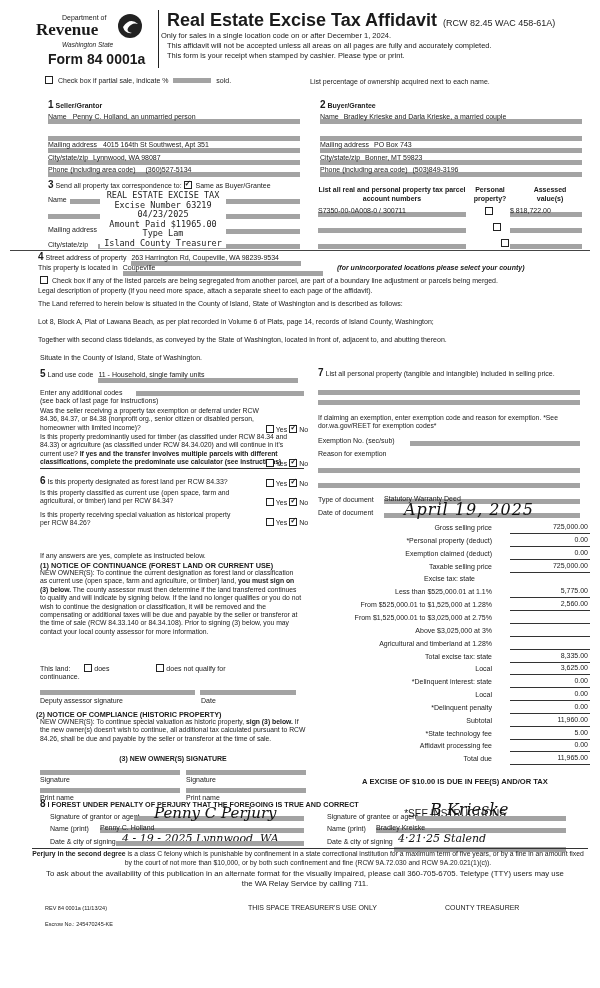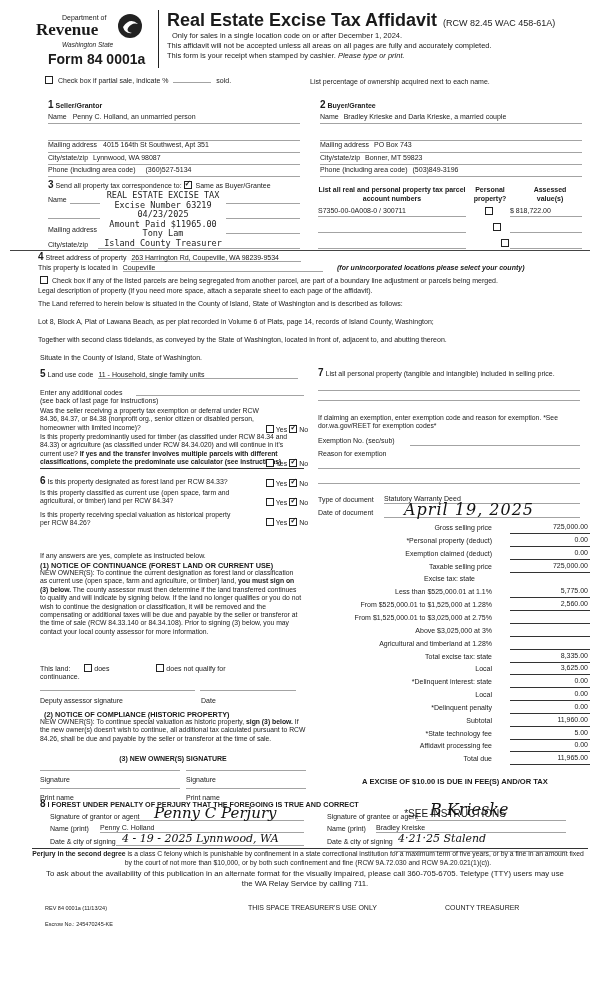--- a/index.html
+++ b/index.html
@@ -1,19 +1,19 @@
 <!DOCTYPE html>
 <html><head>
 <meta charset="utf-8">
 <style>
   * { box-sizing: border-box; margin: 0; padding: 0; }
   html, body { width: 600px; height: 988px; background: #fff; overflow: hidden; }
   body { font-family: "Liberation Sans", sans-serif; color: #1a1a1a; font-size: 7px; position: relative; }
   .abs { position: absolute; }
-  .line { border-bottom: 1px solid #a3a3a3; }
+  .line { border-bottom: 5px solid #a3a3a3; }
   .cb { display: inline-block; width: 8px; height: 8px; border: 1px solid #222; vertical-align: -1px; background: #fff; position: relative; }
   .cb.checked::after { content: "✓"; position: absolute; left: 0; top: -3px; font-size: 8px; font-weight: bold; color: #222; }
   .b { font-weight: bold; }
   .num { font-size: 10px; font-weight: bold; }
   .hw { font-family: "DejaVu Serif", serif; font-style: italic; color: #111; }
   .stamp { font-family: "DejaVu Sans Mono", monospace; font-size: 8.5px; text-align: center; line-height: 9.5px; color: #222; }
   .calc-row { position: absolute; left: 310px; width: 290px; height: 13px; }
   .calc-row .lbl { position: absolute; right: 108px; top: 1px; text-align: right; white-space: nowrap; font-size: 7px; }
   .calc-row .amt { position: absolute; left: 200px; width: 80px; top: 0; text-align: right; border-bottom: 1px solid #333; height: 11px; font-size: 7px; padding-right: 2px; }
   .yn { position: absolute; left: 266px; font-size: 7px; white-space: nowrap; }
@@ -30,25 +30,25 @@
     <circle cx="14" cy="14" r="12" fill="#222"></circle>
     <path d="M7 15 Q14 5 22 12 Q16 10 12 16 Q10 20 16 21 Q9 22 7 15Z" fill="#fff"></path>
   </svg>
 </div>
 <div class="abs" style="left:48px;top:51px;font-size:14px;font-weight:bold;">Form 84 0001a</div>
 <div class="abs" style="left:158px;top:10px;width:1px;height:58px;background:#222;"></div>
 <div class="abs" style="left:167px;top:10px;white-space:nowrap;">
   <span style="font-size:18px;font-weight:bold;">Real Estate Excise Tax Affidavit</span>
   <span style="font-size:9px;margin-left:4px;">(RCW 82.45 WAC 458-61A)</span>
 </div>
-<div class="abs" style="left:172px;top:31px;font-size:7.5px;">Only for sales in a single location code on or after December 1, 2024.</div>
+<div class="abs" style="left:161px;top:31px;font-size:7.5px;">Only for sales in a single location code on or after December 1, 2024.</div>
 <div class="abs" style="left:167px;top:41px;font-size:7.5px;">This affidavit will not be accepted unless all areas on all pages are fully and accurately completed.</div>
 <div class="abs" style="left:167px;top:51px;font-size:7.5px;">
   <span>This form is your receipt when stamped by cashier.</span>
-  <span style="font-style:italic;margin-top:7px;">Please type or print.</span>
+  <span style="margin-top:7px;">Please type or print.</span>
 </div>
 <div class="abs" style="left:45px;top:75px;white-space:nowrap;">
   <span class="cb"></span>
   <span style="margin-left:3px;">Check box if partial sale, indicate %</span>
   <span class="line" style="display:inline-block;width:38px;height:8px;margin:0 3px;"></span>
   <span>sold.</span>
 </div>
 <div class="abs" style="left:310px;top:78px;">List percentage of ownership acquired next to each name.</div>
 
 <div class="abs" style="left:48px;top:99px;">
@@ -106,21 +106,21 @@
 <div class="abs line" style="left:48px;top:207px;width:252px;height:12px;"></div>
 <div class="abs" style="left:48px;top:226px;">Mailing address</div>
 <div class="abs line" style="left:106px;top:222px;width:194px;height:12px;"></div>
 <div class="abs" style="left:48px;top:241px;">City/state/zip</div>
 <div class="abs line" style="left:98px;top:237px;width:202px;height:12px;"></div>
 <div class="abs stamp" style="left:100px;top:191px;width:126px;background:#fff;">
   <div>REAL ESTATE EXCISE TAX</div>
   <div>Excise Number 63219</div>
   <div>04/23/2025</div>
   <div>Amount Paid $11965.00</div>
-  <div>Tony Lam</div>
+  <div>Type Lam</div>
   <div>Island County Treasurer</div>
 </div>
 
 <div class="abs b" style="left:318px;top:185px;width:148px;text-align:center;line-height:9px;">List all real and personal property tax parcel account numbers</div>
 <div class="abs b" style="left:468px;top:185px;width:44px;text-align:center;line-height:9px;">Personal property?</div>
 <div class="abs b" style="left:520px;top:185px;width:60px;text-align:center;line-height:9px;">Assessed value(s)</div>
 <div id="parcel-rows"><div class="abs line" style="left: 318px; top: 207px; width: 148px; height: 10px;">S7350-00-0A008-0 / 300711</div><span class="abs cb" style="left: 485px; top: 207px;"></span><div class="abs line" style="left: 510px; top: 207px; width: 72px; height: 10px;">$ 818,722.00</div><div class="abs line" style="left: 318px; top: 223px; width: 148px; height: 10px;"></div><span class="abs cb" style="left: 485px; top: 223px;"></span><div class="abs line" style="left: 510px; top: 223px; width: 72px; height: 10px;"></div><div class="abs line" style="left: 318px; top: 239px; width: 148px; height: 10px;"></div><span class="abs cb" style="left: 485px; top: 239px;"></span><div class="abs line" style="left: 510px; top: 239px; width: 72px; height: 10px;"></div></div>
 
 <div class="abs" style="left:10px;top:250px;width:580px;height:1px;background:#444;"></div>
 <div class="abs" style="left:38px;top:251px;white-space:nowrap;">
@@ -196,21 +196,21 @@
   <span class="cb" style="margin-left:12px;"></span>
   <span>does</span>
   <span class="cb" style="margin-left:45px;"></span>
   <span>does not qualify for</span>
 </div>
 <div class="abs" style="left:40px;top:673px;">continuance.</div>
 <div class="abs line" style="left:40px;top:690px;width:155px;height:1px;"></div>
 <div class="abs line" style="left:200px;top:690px;width:96px;height:1px;"></div>
 <div class="abs" style="left:40px;top:697px;">Deputy assessor signature</div>
 <div class="abs" style="left:201px;top:697px;">Date</div>
-<div class="abs b" style="left:44px;top:710px;font-size:7.3px;">(2) NOTICE OF COMPLIANCE (HISTORIC PROPERTY)</div>
+<div class="abs b" style="left:36px;top:710px;font-size:7.3px;">(2) NOTICE OF COMPLIANCE (HISTORIC PROPERTY)</div>
 <div class="abs para" style="left:40px;top:718px;width:266px;">
   <span>NEW OWNER(S): To continue special valuation as historic property,</span>
   <span class="b">sign (3) below.</span>
   <span>If the new owner(s) doesn't wish to continue, all additional tax calculated pursuant to RCW 84.26, shall be due and payable by the seller or transferor at the time of sale.</span>
 </div>
 <div class="abs b" style="left:40px;top:755px;width:266px;text-align:center;">(3) NEW OWNER(S) SIGNATURE</div>
 <div class="abs line" style="left:40px;top:770px;width:140px;height:1px;"></div>
 <div class="abs line" style="left:186px;top:770px;width:120px;height:1px;"></div>
 <div class="abs" style="left:40px;top:776px;">Signature</div>
 <div class="abs" style="left:186px;top:776px;">Signature</div>

